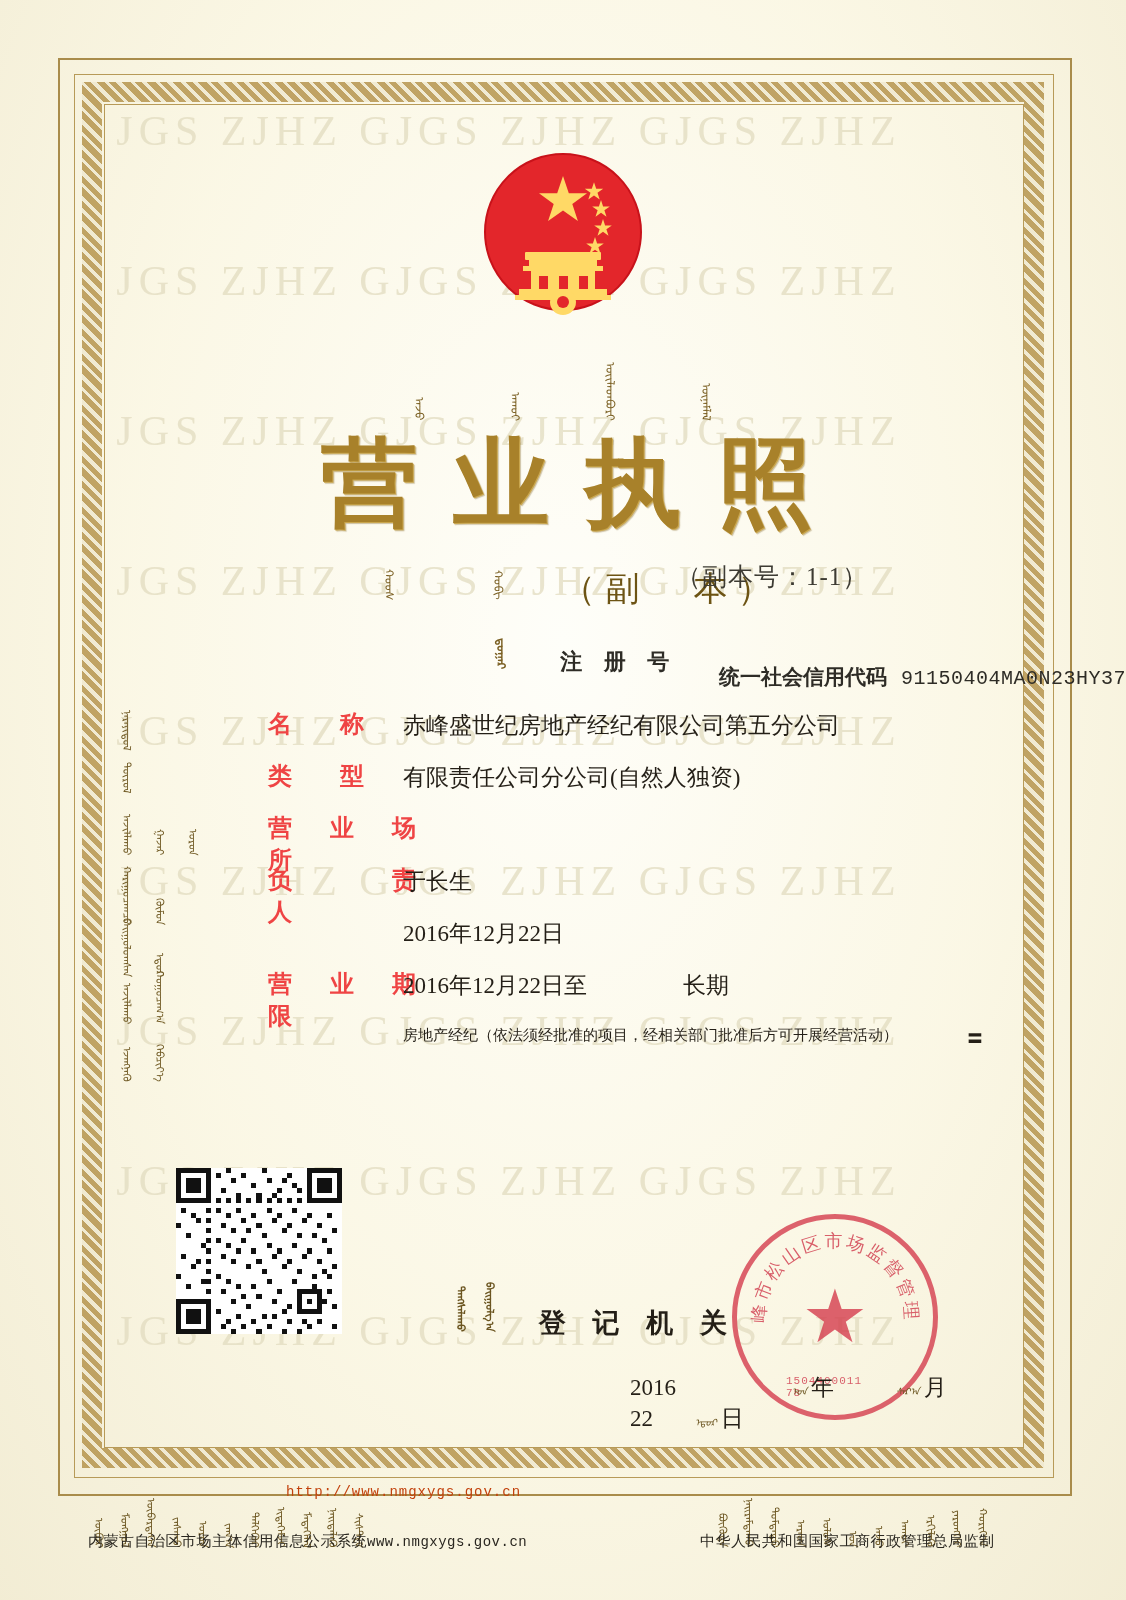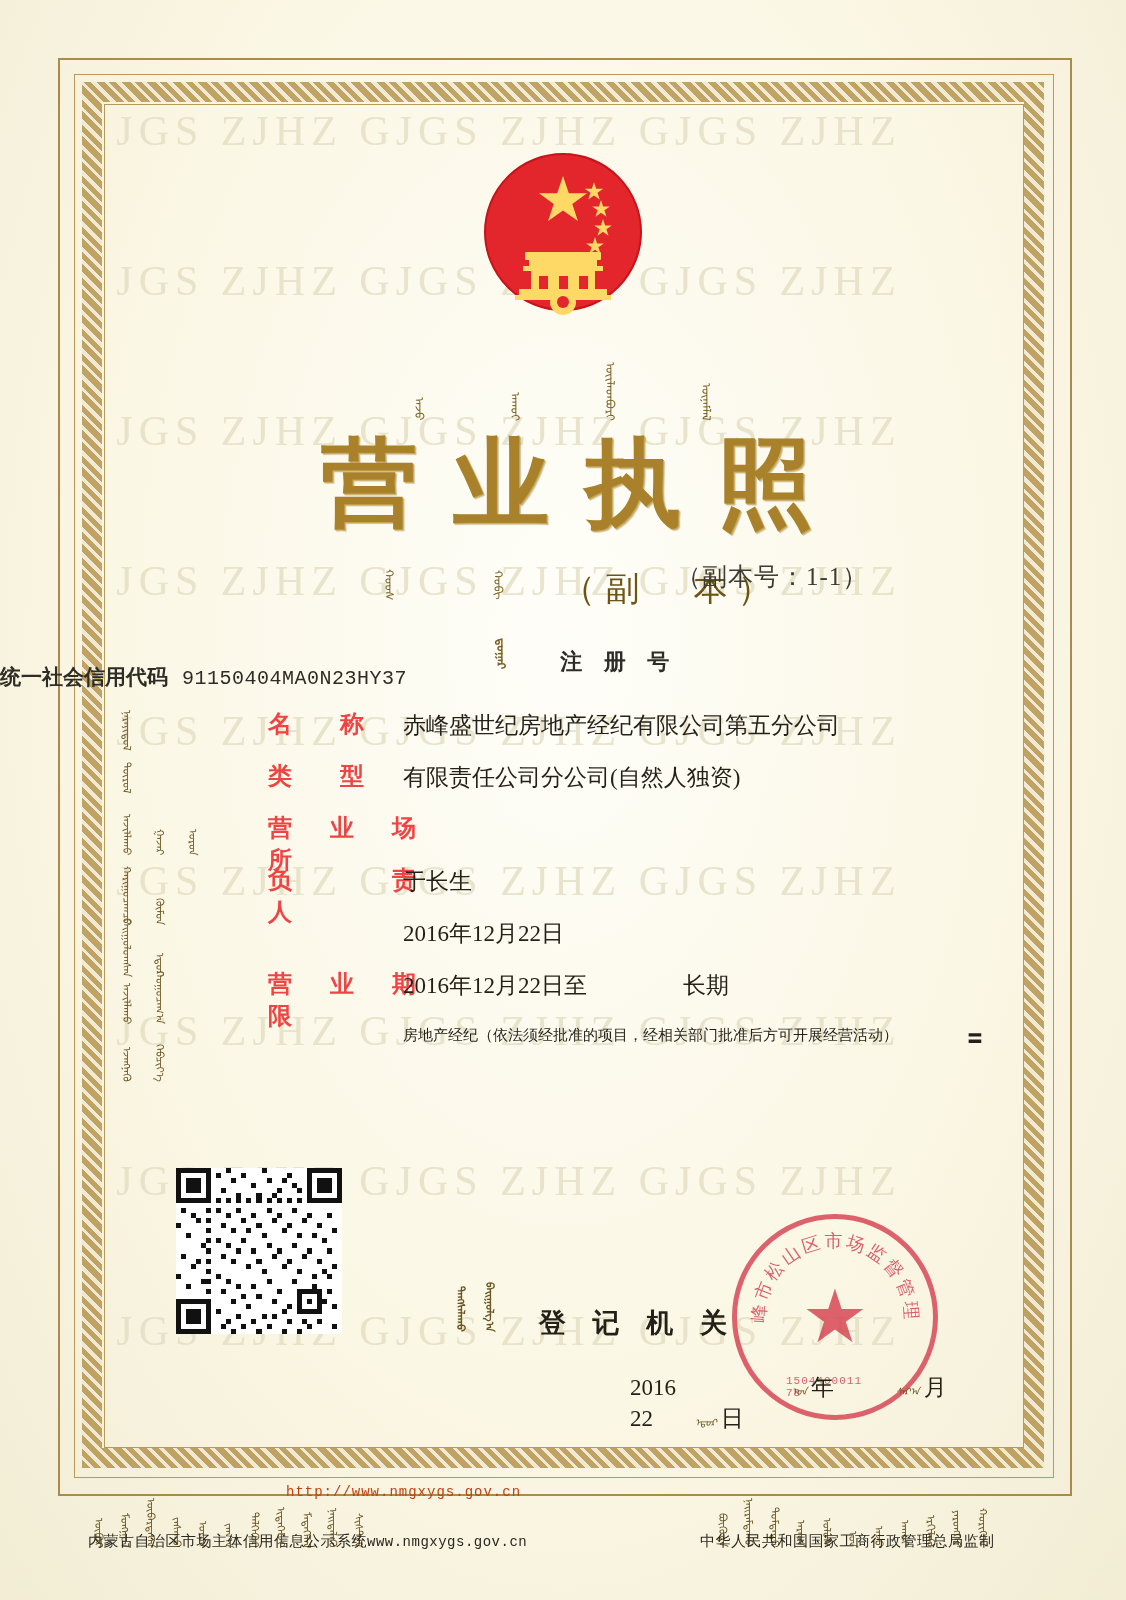--- a/index.html
+++ b/index.html
@@ -165,21 +165,21 @@
     font-weight: bold;
     color: #2e2c26;
     letter-spacing: 8px;
     text-indent: 8px;
   }
   .regno-line {
     position: absolute;
     top: 663px;
     left: 0;
     right: 0;
-    text-align: left;
+    text-align: right;
     font-family: "Liberation Serif", serif;
     font-size: 21px;
     font-weight: bold;
     color: #2e2c26;
   }
   .regno-line .code {
     font-weight: normal;
     font-family: "Liberation Mono", monospace;
     font-size: 20px;
     letter-spacing: .5px;

